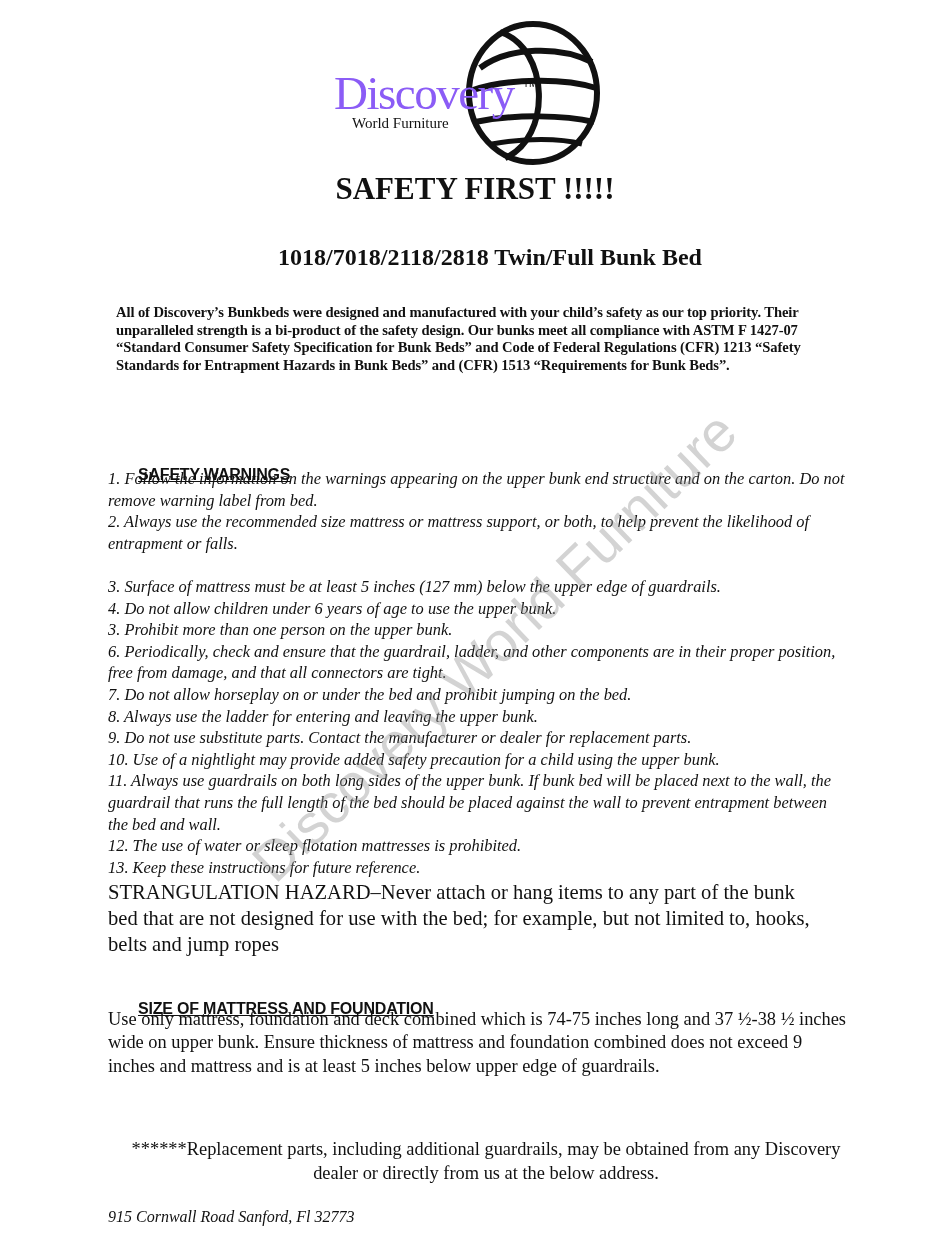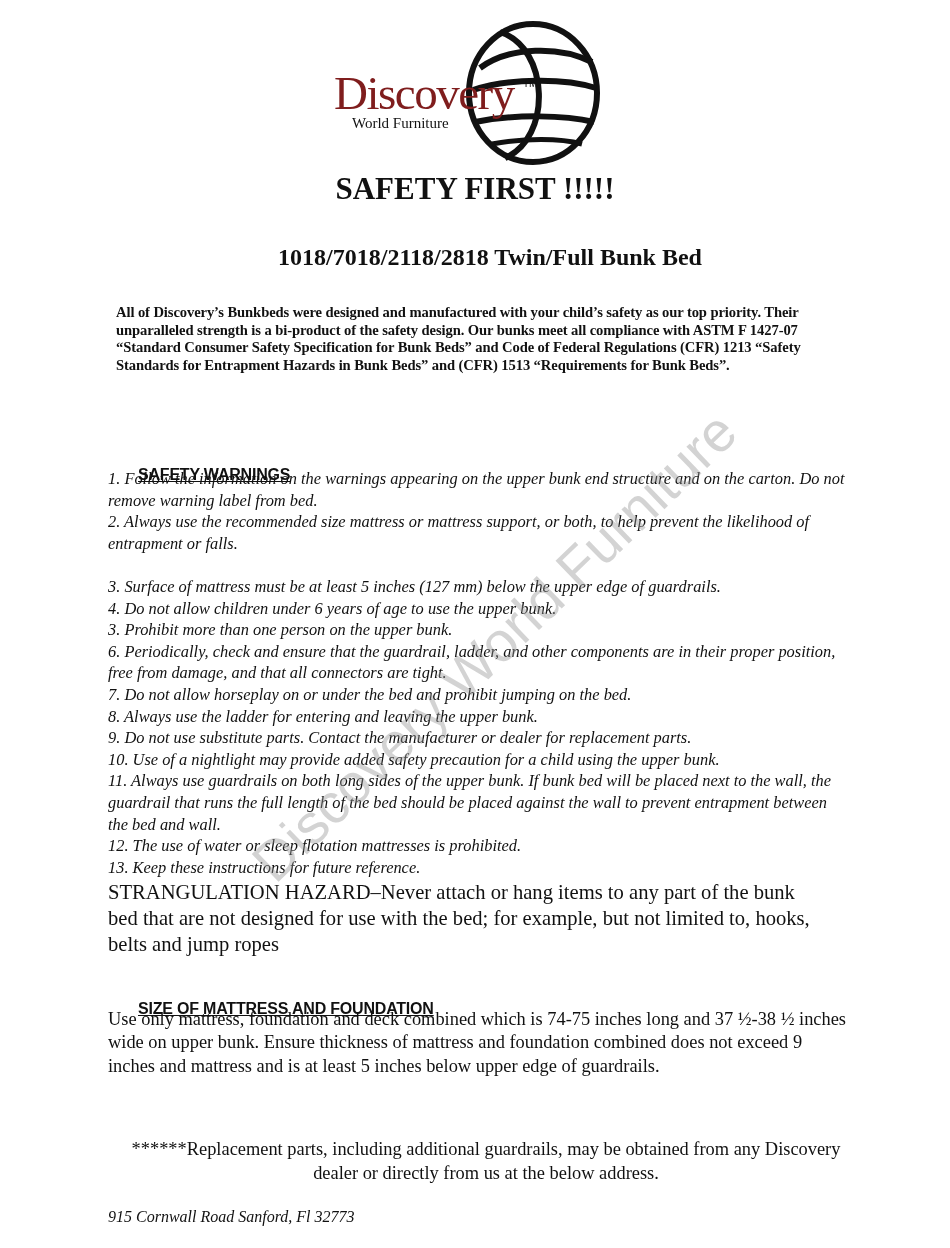--- a/index.html
+++ b/index.html
@@ -7,21 +7,21 @@
       width: 950px; height: 1248px; position: relative; overflow: hidden;
       font-family: "Liberation Serif", "DejaVu Serif", serif; color: #111;
     }
     .page { position: absolute; left: 0; top: 0; width: 950px; height: 1248px; }
 
     
     .logo { position: absolute; left: 330px; top: 18px; width: 280px; height: 150px; }
     .logo svg { position: absolute; left: 0; top: 0; }
     .logo-word {
       position: absolute; left: 4px; top: 52px; font-size: 47px; letter-spacing: -1.5px;
-      font-family: "Liberation Serif", serif; color: #7f1d1d; line-height: 1;
+      font-family: "Liberation Serif", serif; color: #8b5cf6; line-height: 1;
     }
     .logo-tm { position: absolute; left: 193px; top: 60px; font-size: 10px; font-family: "Liberation Sans", sans-serif; }
     .logo-sub {
       position: absolute; left: 22px; top: 98px; font-size: 15px; font-family: "Liberation Serif", serif; line-height: 1;
     }
 
     .title {
       position: absolute; left: 0; width: 950px; top: 169px; text-align: center;
       font-size: 31px; font-weight: bold; line-height: 40px; margin: 0;
     }

